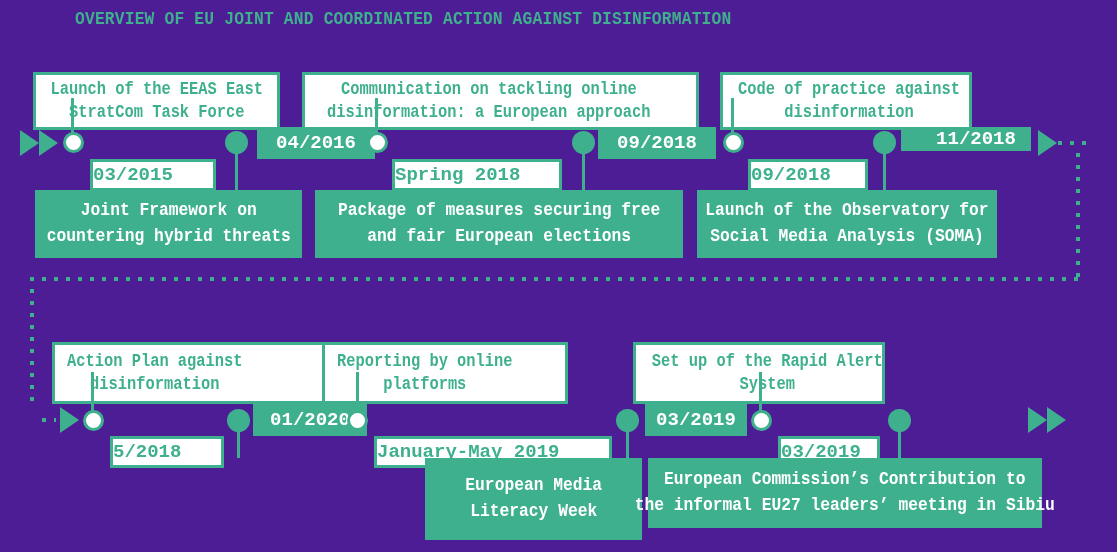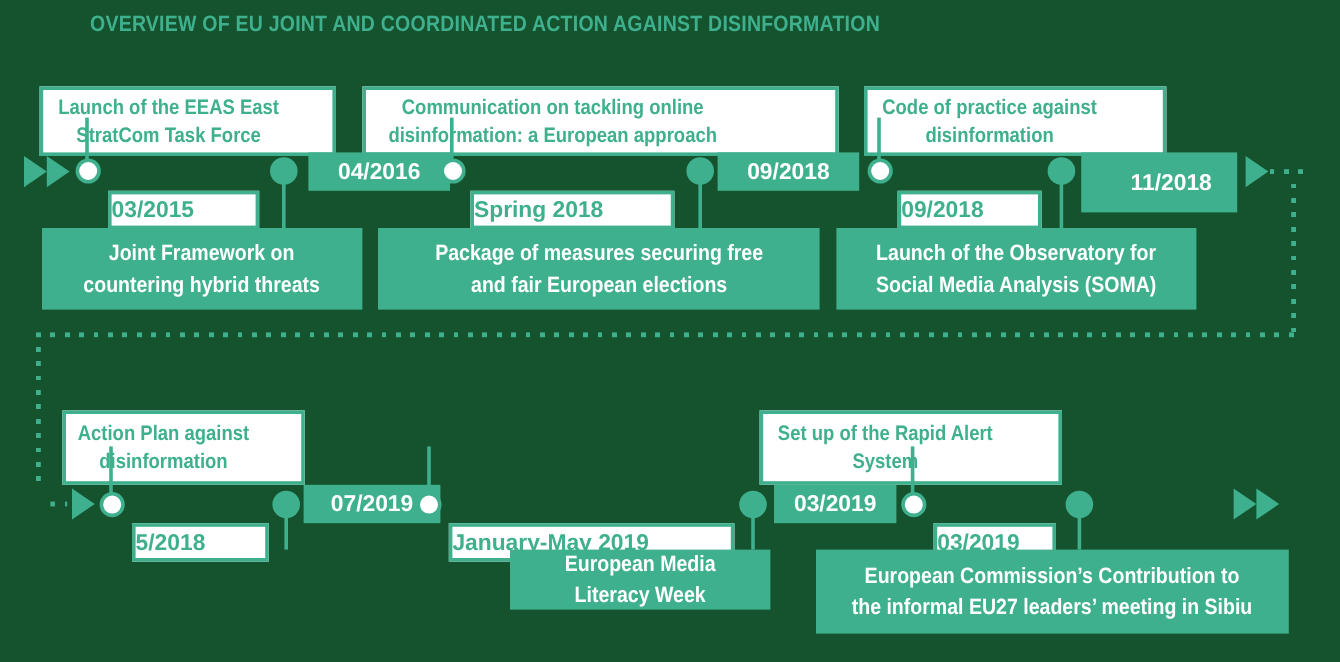--- a/index.html
+++ b/index.html
@@ -1,18 +1,18 @@
 <!DOCTYPE html>
 <html><head>
 <meta charset="utf-8">
 <style>
   :root{ --g:#3FB08E; }
   html,body{margin:0;padding:0;background:#fff;}
-  .stage{position:relative;width:1117px;height:552px;background:#14532d;overflow:hidden;
-         font-family:Liberation Sans, sans-serif;}
+  .stage{position:relative;width:1117px;height:552px;background:#4c1d95;overflow:hidden;
+         font-family:Liberation Mono, monospace;}
   .abs{position:absolute;}
   .title{color:var(--g);font-weight:bold;font-size:18.5px;white-space:nowrap;
          transform:scaleX(0.88);transform-origin:left top;letter-spacing:0.2px;}
   .obox{border:3px solid var(--g);color:var(--g);background:#fff;box-sizing:border-box;
         display:flex;align-items:center;justify-content:flex-start;font-weight:bold;margin-top:32px;}
   .fbox{background:var(--g);color:#fff;box-sizing:border-box;
         display:flex;align-items:center;justify-content:center;font-weight:bold;}
   .evt{font-size:17.5px;line-height:1.3;}
   .evtf{font-size:18.5px;line-height:1.38;}
   .date{font-size:19px;line-height:1;}
@@ -76,21 +76,21 @@
     <span class="pre">09/2018</span>
   </div>
 
   <div class="abs circle-o" style="left:723px;top:132px;"></div>
   <div class="abs obox date" style="left:748px;top:127px;width:120px;height:32px;">
     <span class="pre">09/2018</span>
   </div>
 
   <div class="abs circle-f" style="left:873px;top:131px;"></div>
   <div class="abs stem" style="left:883px;top:152px;height:38px;"></div>
-  <div class="abs fbox date" style="left:901px;top:127px;width:130px;height:50px;padding-left:20px;">
+  <div class="abs fbox date" style="left:901px;top:127px;width:130px;height:24px;padding-left:20px;">
     <span class="pre">11/2018</span>
   </div>
 
   <div class="abs tri" style="left:1038px;top:130px;"></div>
 
   <div class="abs dots-h" style="left:1058px;top:141px;width:36px;"></div>
   <div class="abs dots-v" style="left:1076px;top:153px;height:128px;"></div>
   <div class="abs dots-h" style="left:30px;top:277px;width:1050px;"></div>
   <div class="abs dots-v" style="left:30px;top:289px;height:120px;"></div>
   <div class="abs dots-h" style="left:42px;top:418px;width:14px;"></div>
@@ -101,44 +101,48 @@
   </div>
   <div class="abs fbox evtf" style="left:315px;top:190px;width:368px;height:68px;">
     <span class="pre cond">Package of measures securing free
 and fair European elections</span>
   </div>
   <div class="abs fbox evtf" style="left:697px;top:190px;width:300px;height:68px;">
     <span class="pre cond">Launch of the Observatory for
 Social Media Analysis (SOMA)</span>
   </div>
 
-  <div class="abs obox evt" style="left:52px;top:310px;width:202px;height:62px;">
+  <div class="abs obox evt" style="left:52px;top:310px;width:299px;height:62px;">
     <span class="pre cond">Action Plan against
 disinformation</span>
+  </div>
+  <div class="abs obox evt" style="left:322px;top:310px;width:246px;height:62px;">
+    <span class="pre cond">Reporting by online
+platforms</span>
   </div>
   <div class="abs obox evt" style="left:633px;top:310px;width:252px;height:62px;">
     <span class="pre cond">Set up of the Rapid Alert
 System</span>
   </div>
 
   <div class="abs stem" style="left:91px;top:372px;height:40px;"></div>
   <div class="abs stem" style="left:356px;top:372px;height:40px;"></div>
   <div class="abs stem" style="left:759px;top:372px;height:40px;"></div>
 
   <div class="abs tri" style="left:60px;top:407px;"></div>
 
   <div class="abs circle-o" style="left:83px;top:410px;"></div>
   <div class="abs obox date" style="left:110px;top:404px;width:114px;height:32px;">
     <span class="pre">5/2018</span>
   </div>
 
   <div class="abs circle-f" style="left:227px;top:409px;"></div>
   <div class="abs stem" style="left:237px;top:430px;height:28px;"></div>
   <div class="abs fbox date" style="left:253px;top:404px;width:114px;height:32px;">
-    <span class="pre">07/2019</span>
+    <span class="pre">01/2020</span>
   </div>
 
   <div class="abs circle-o" style="left:347px;top:410px;"></div>
   <div class="abs obox date" style="left:374px;top:404px;width:238px;height:32px;">
     <span class="pre">January-May 2019</span>
   </div>
 
   <div class="abs circle-f" style="left:616px;top:409px;"></div>
   <div class="abs stem" style="left:626px;top:430px;height:28px;"></div>
   <div class="abs fbox date" style="left:645px;top:404px;width:102px;height:32px;">
@@ -149,22 +153,22 @@
   <div class="abs obox date" style="left:778px;top:404px;width:102px;height:32px;">
     <span class="pre">03/2019</span>
   </div>
 
   <div class="abs circle-f" style="left:888px;top:409px;"></div>
   <div class="abs stem" style="left:898px;top:430px;height:28px;"></div>
 
   <div class="abs tri" style="left:1028px;top:407px;"></div>
   <div class="abs tri" style="left:1047px;top:407px;"></div>
 
-  <div class="abs fbox evtf" style="left:425px;top:458px;width:217px;height:50px;">
+  <div class="abs fbox evtf" style="left:425px;top:458px;width:217px;height:82px;">
     <span class="pre cond">European Media
 Literacy Week</span>
   </div>
-  <div class="abs fbox evtf" style="left:648px;top:458px;width:394px;height:70px;margin-left:32px;">
+  <div class="abs fbox evtf" style="left:648px;top:458px;width:394px;height:70px;">
     <span class="pre cond">European Commission’s Contribution to
 the informal EU27 leaders’ meeting in Sibiu</span>
   </div>
 
 </div>
 
 </body></html>

